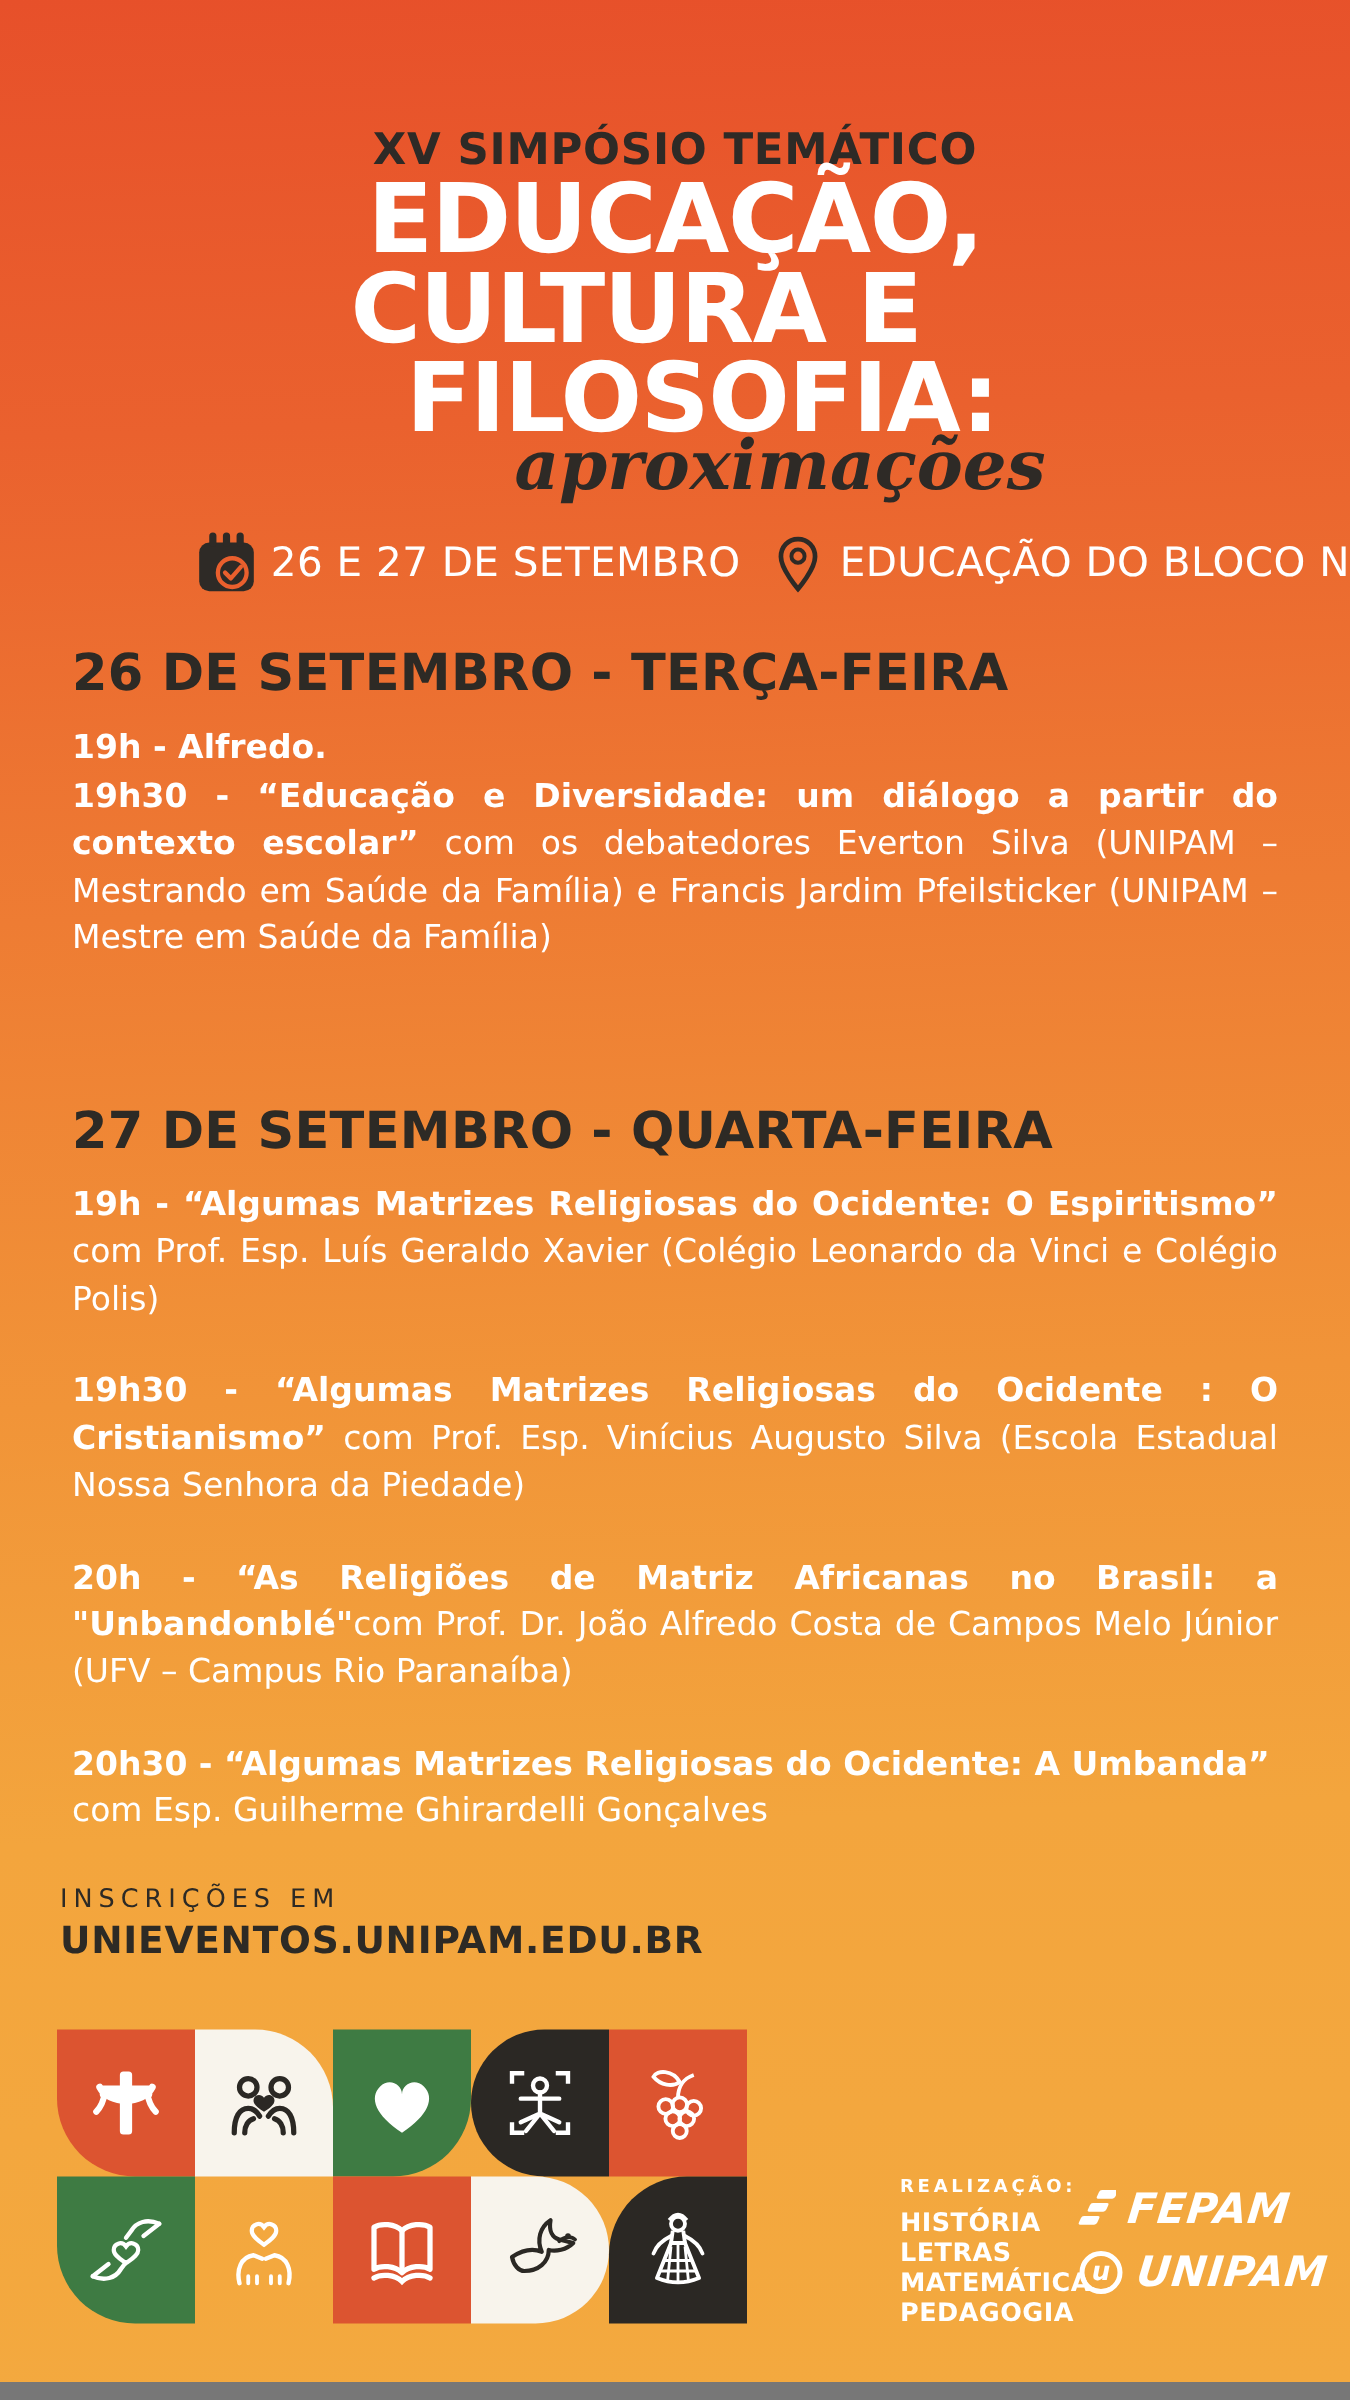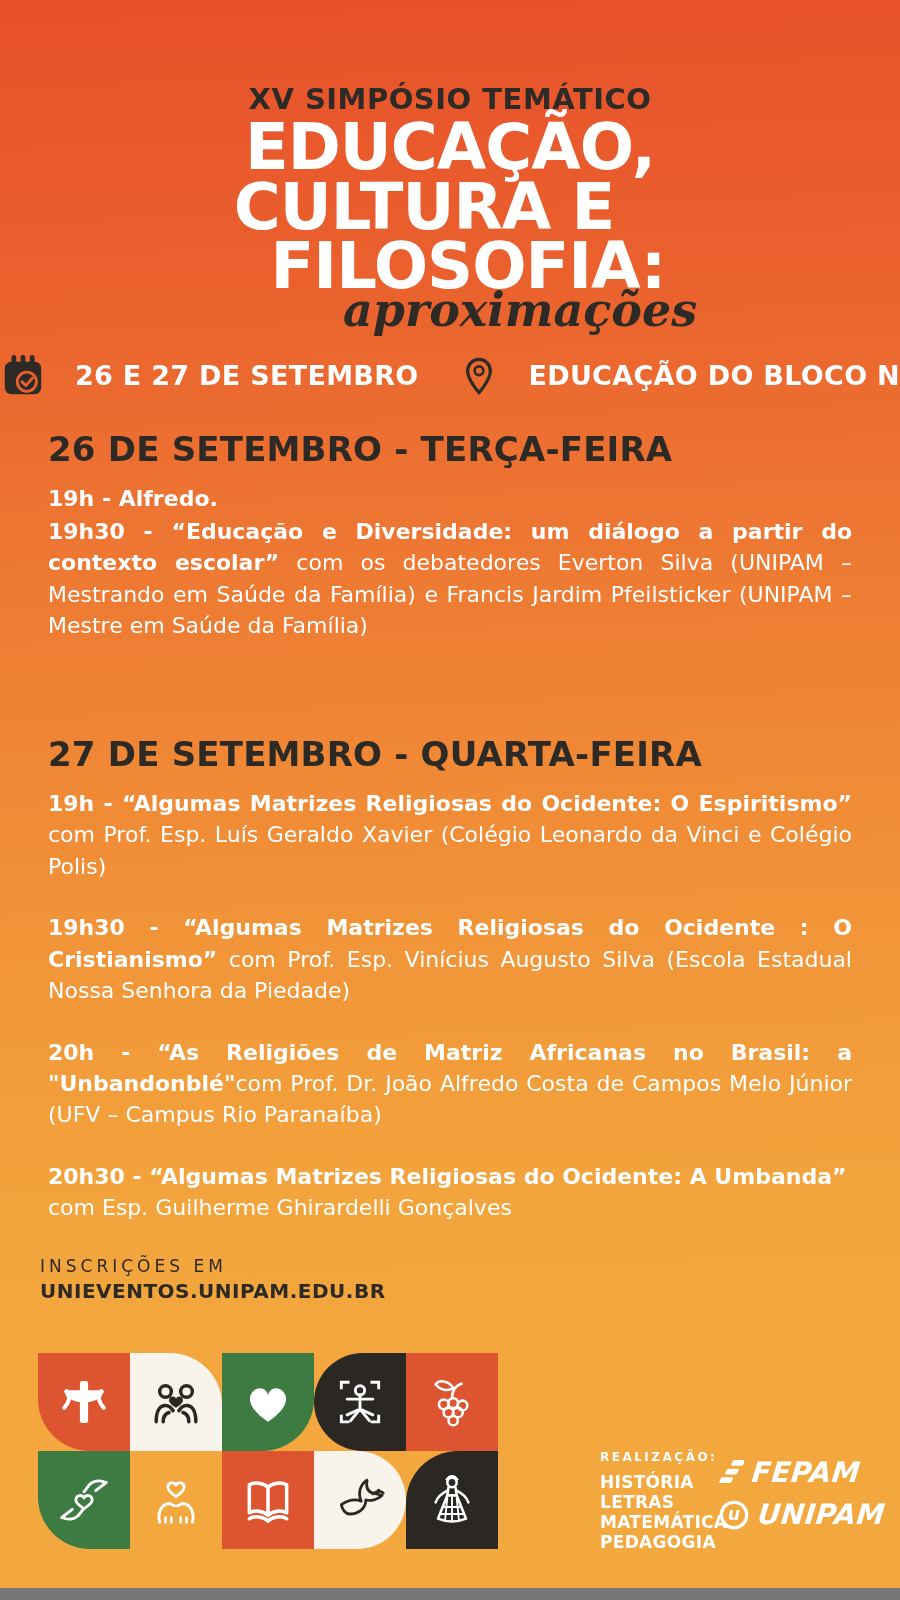--- a/index.html
+++ b/index.html
@@ -7,38 +7,38 @@
     position:relative;width:900px;height:1588px;overflow:hidden;
     font-family:"DejaVu Sans",sans-serif;
     background:linear-gradient(178deg,#e7502a 0%,#ea612e 18%,#ee7c33 38%,#f19438 58%,#f3a53d 76%,#f3a93f 100%);
   }
   .kicker{margin-top:82px;font-size:29px;font-weight:700;color:#2e2a26;letter-spacing:.5px;text-align:center}
   .title{text-align:center;color:#fff;font-size:64px;font-weight:800;line-height:.93;letter-spacing:-1px;margin-top:2px}
   .tl{white-space:nowrap}
   .l2{transform:translateX(-26px)}
   .l3{transform:translateX(18px)}
   .script-sub{margin-top:-14px;text-align:center;font-family:"DejaVu Serif",serif;font-style:italic;font-weight:700;font-size:46px;color:#2e2a26;transform:translateX(70px)}
-  .date-row{margin-top:16px;display:flex;justify-content:space-between;align-items:center;gap:7px;color:#fff;font-size:27px;font-weight:700;letter-spacing:.3px}
+  .date-row{margin-top:16px;display:flex;justify-content:flex-end;align-items:center;gap:7px;color:#fff;font-size:27px;font-weight:400;letter-spacing:.3px}
   .date-row svg{flex:none}
   .date-row .loc{margin-left:10px}
   .prog-heading{margin-top:26px;text-align:center;color:#fff;font-family:"DejaVu Serif",serif;font-style:italic;font-weight:700;font-size:56px}
   .day{margin:0 48px;color:#fff}
   .day1{margin-top:30px}
   .day2{margin-top:92px}
   .day h2{font-size:34px;font-weight:800;color:#2d2a25;margin:0 0 14px;letter-spacing:.2px}
   .item{font-size:22px;line-height:1.43;text-align:justify;margin:0}
   .day1 .item{margin-bottom:2px}
   .day2 .item{margin-bottom:30px}
   .b{font-weight:700}
   .nl{display:block}
   
   .insc{position:absolute;left:40px;top:1256px}
   .invest{position:absolute;left:412px;top:1300px}
   .f-label{font-size:17px;font-weight:500;letter-spacing:4px;color:#2d2a25}
-  .f-value{font-size:20px;font-weight:800;letter-spacing:.5px;color:#2d2a25;margin-top:3px}
+  .f-value{font-size:25px;font-weight:800;letter-spacing:.5px;color:#2d2a25;margin-top:3px}
   .tiles{position:absolute;left:38px;top:1353px;display:grid;grid-template-columns:repeat(5,92px);grid-auto-rows:98px}
   .tile{display:flex;align-items:center;justify-content:center}
   .tile svg{width:56px;height:56px}
   .bg-orange{background:#dc5430}
   .bg-green{background:#3e7b43}
   .bg-dark{background:#2b2824}
   .bg-white{background:#f8f4ec}
   .bg-none{background:transparent}
   .r-bl{border-radius:0 0 0 52px}
   .r-tr{border-radius:0 52px 0 0}

